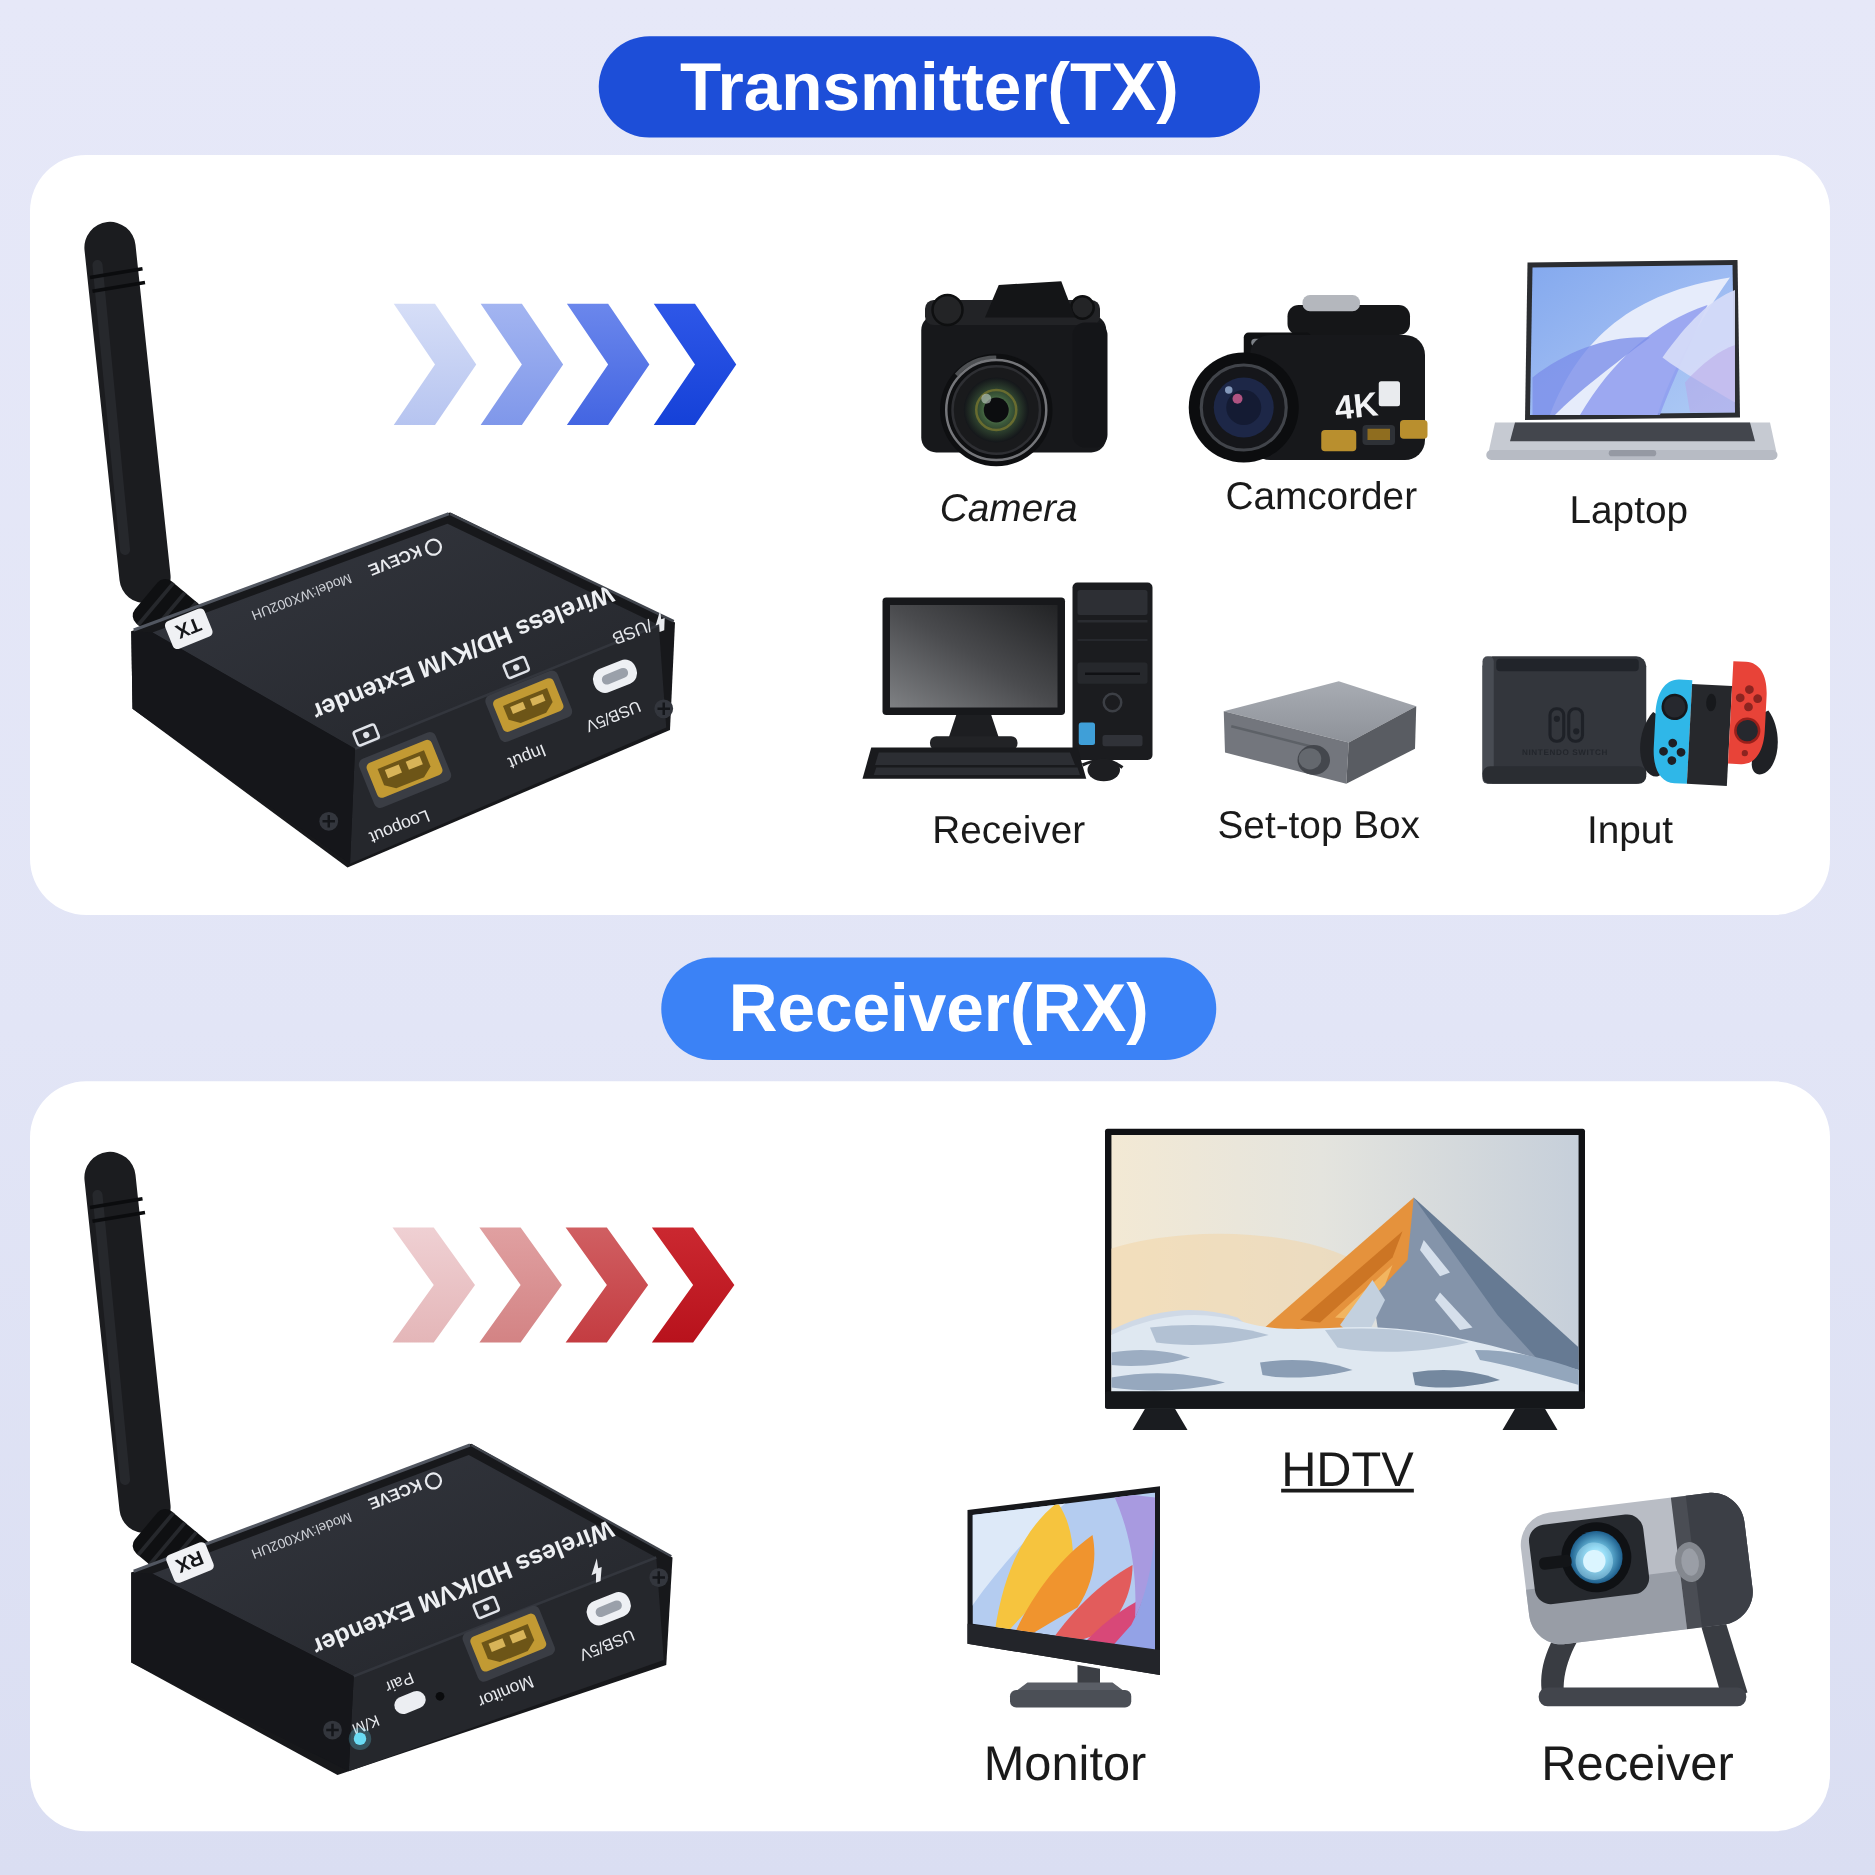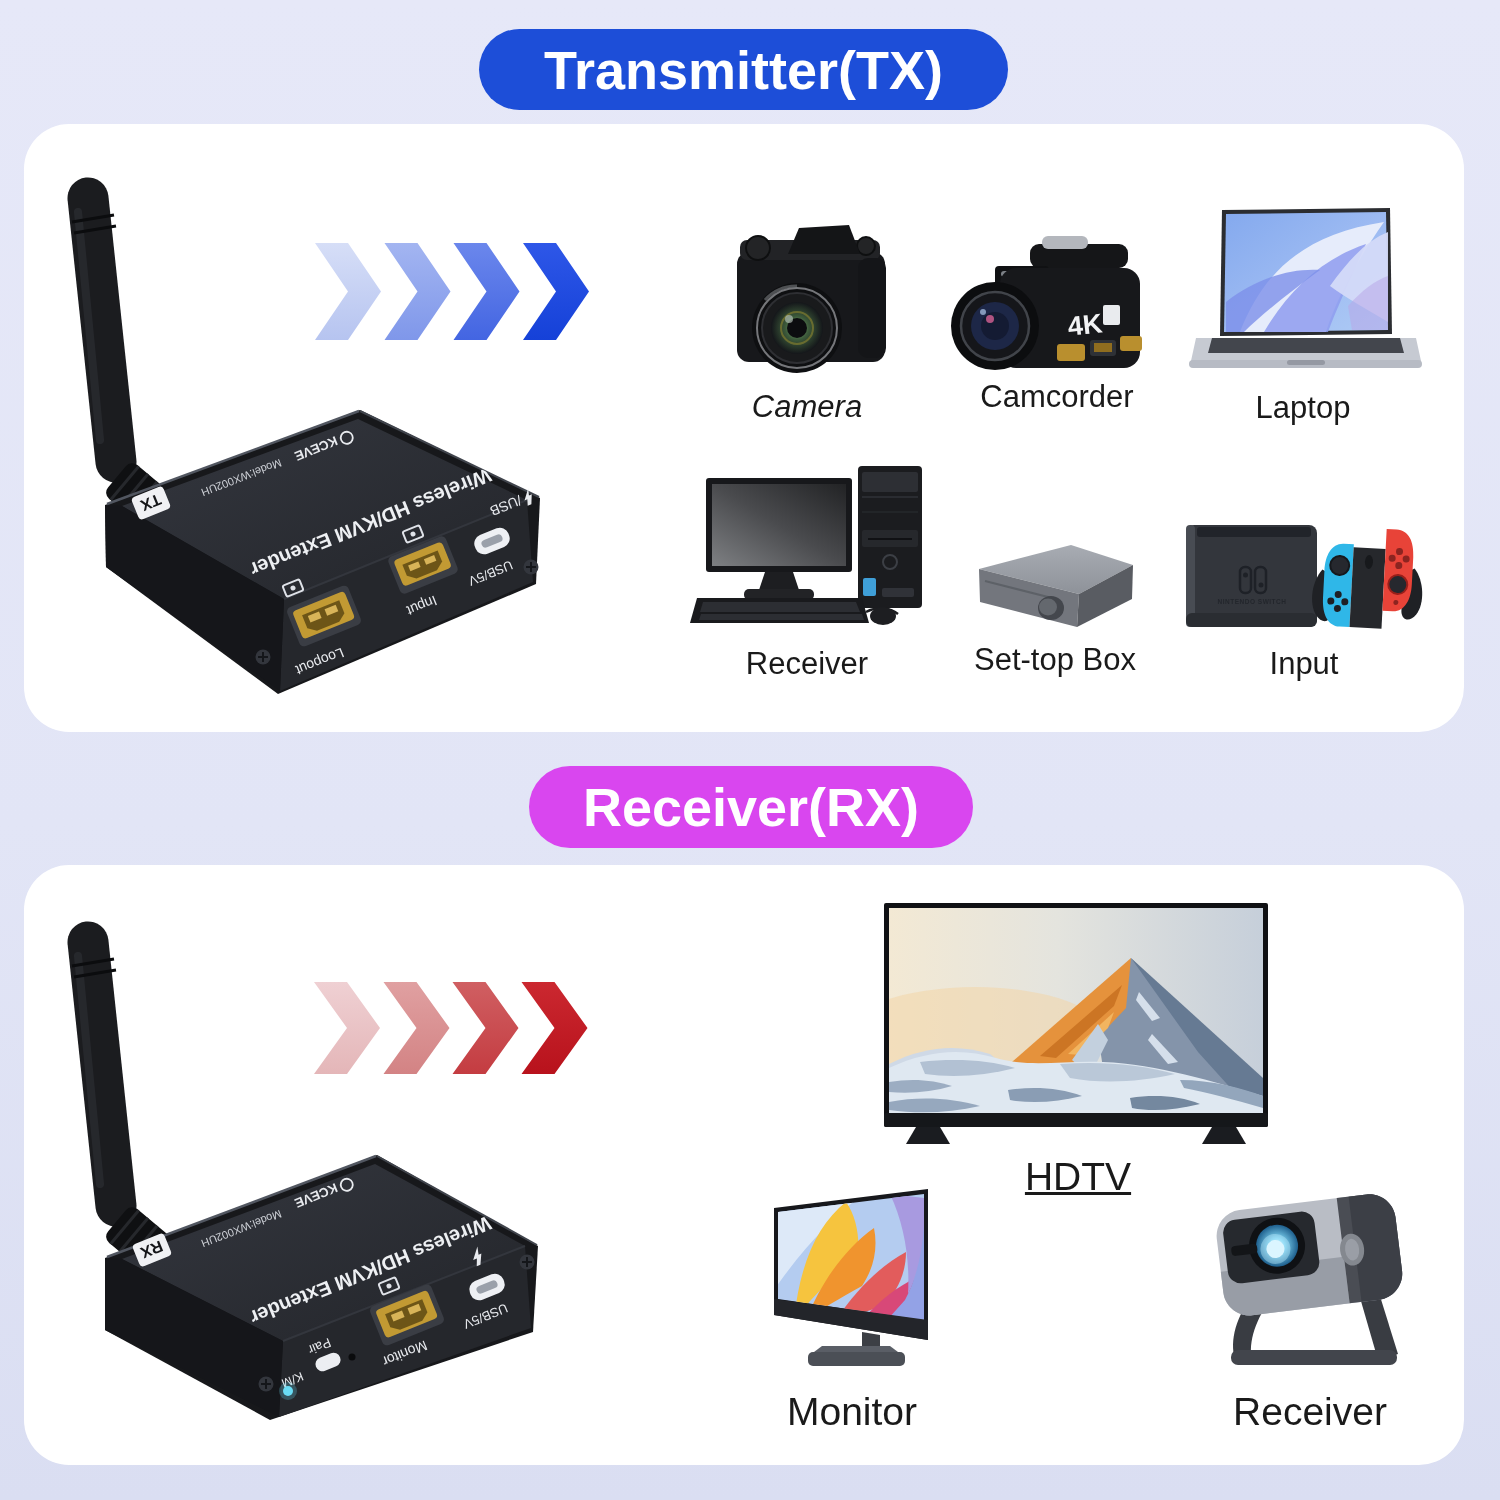--- a/index.html
+++ b/index.html
@@ -3,21 +3,21 @@
 <meta charset="utf-8">
 <style>
   html,body{margin:0;padding:0;}
   body{width:1500px;height:1500px;overflow:hidden;background:linear-gradient(180deg,#e6e8f8 0%,#e2e5f6 55%,#dadef2 100%);font-family:"Liberation Sans",sans-serif;}
   .stage{position:relative;width:1500px;height:1500px;}
   .card{position:absolute;left:24px;width:1440px;background:#ffffff;border-radius:45px;}
   #card1{top:124px;height:608px;}
   #card2{top:865px;height:600px;}
   .pill{position:absolute;border-radius:42px;color:#fff;font-weight:bold;font-size:54px;text-align:center;line-height:82px;letter-spacing:0px;}
   #pill1{left:479px;top:29px;width:529px;height:81px;background:#1d4ed8;}
-  #pill2{left:529px;top:766px;width:444px;height:82px;background:#d946ef;text-align:center;}
+  #pill2{left:529px;top:766px;width:444px;height:82px;background:#3b82f6;text-align:center;}
   .lbl{position:absolute;transform:translateX(-50%);color:#1a1a1a;white-space:nowrap;}
   .l1{font-size:31px;}
   .l2{font-size:39px;}
   svg.art{position:absolute;left:0;top:0;}
 </style>
 </head>
 <body>
 <div class="stage">
   <div class="card" id="card1"></div>
   <div class="card" id="card2"></div>

